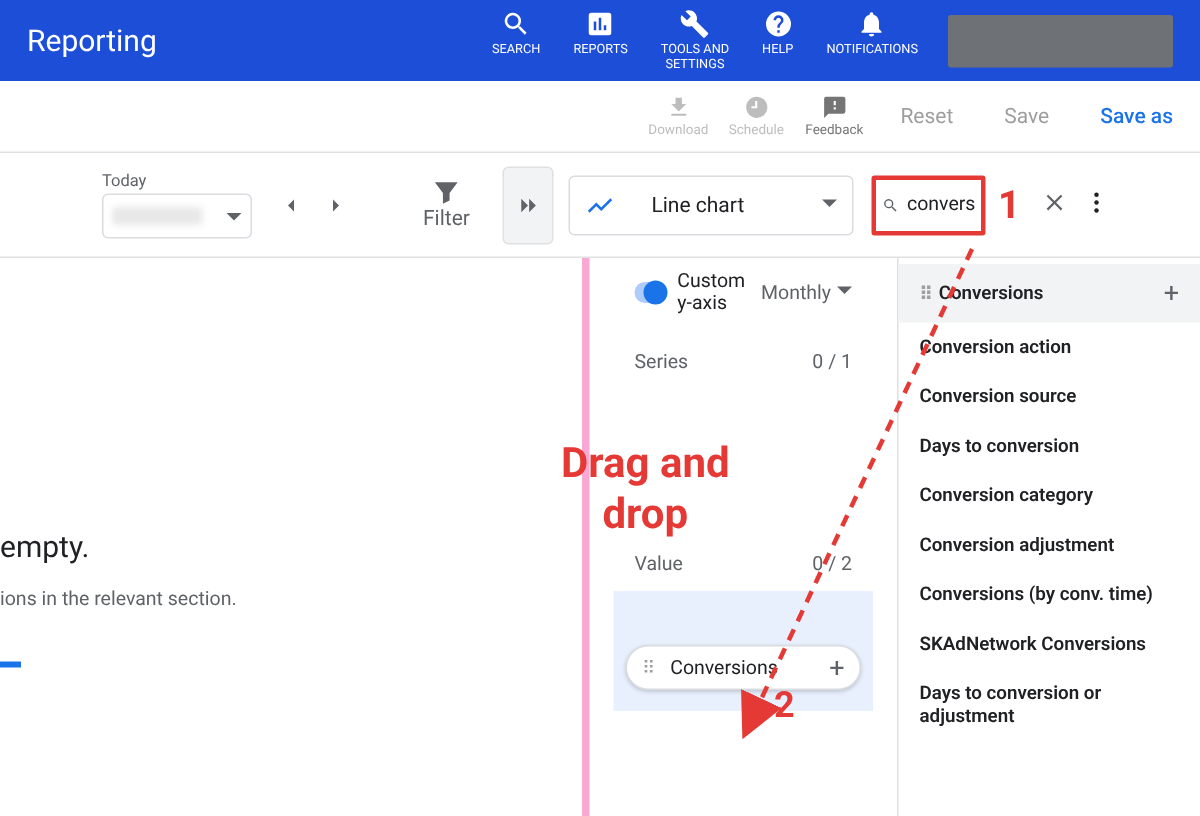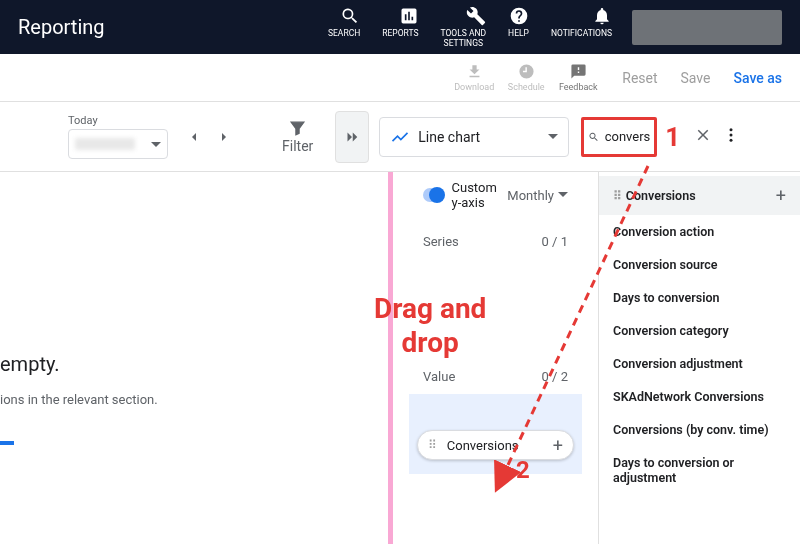--- a/index.html
+++ b/index.html
@@ -1,43 +1,43 @@
 <!DOCTYPE html>
 <html><head>
 <meta charset="utf-8">
 <style>
 *{margin:0;padding:0;box-sizing:border-box;font-family:Roboto,Arial,sans-serif}
 body{width:800px;height:544px;background:#fff;overflow:hidden;position:relative}
-.topbar{height:54px;background:#0f172a;display:flex;align-items:center;color:#fff;padding:0 18px}
+.topbar{height:54px;background:#1d4ed8;display:flex;align-items:center;color:#fff;padding:0 18px}
 .title{font-size:20px;font-weight:400;flex:0 0 auto}
 .top-icons{display:flex;margin-left:auto;gap:22px;align-items:flex-start}
-.ticon{display:flex;flex-direction:column;align-items:flex-end;font-size:8.5px;color:#fff;text-align:center;line-height:1.1;cursor:pointer}
+.ticon{display:flex;flex-direction:column;align-items:center;font-size:8.5px;color:#fff;text-align:center;line-height:1.1;cursor:pointer}
 .ticon svg{width:20px;height:20px;margin-bottom:3px;fill:#fff}
 .ticon .lbl{white-space:pre}
 .userbox{width:150px;height:35px;background:#6e7277;margin-left:20px;border-radius:2px}
 .actionbar{height:48px;display:flex;align-items:center;border-bottom:1px solid #e0e0e0}
 .actionbar .spacer{flex:1}
 .abi{display:flex;flex-direction:column;align-items:center;font-size:9px;color:#bdbdbd;width:52px;cursor:pointer}
 .abi svg{width:17px;height:17px;fill:#bdbdbd;margin-bottom:2px}
 .abi.dark{color:#757575}.abi.dark svg{fill:#757575}
-.savegrp{display:flex;gap:23px;padding:0 18px;font-size:14px}
+.savegrp{display:flex;gap:34px;padding:0 18px;font-size:14px}
 .reset,.save{color:#9e9e9e;cursor:pointer}
 .saveas{color:#1a73e8;font-weight:500;cursor:pointer}
 .row2{height:70px;display:flex;align-items:center;border-bottom:1px solid #e0e0e0}
 .dayblk{margin-left:68px}
 .daylbl{font-size:11px;color:#5f6368;margin-bottom:2px}
 .daysel{width:100px;height:30px;border:1px solid #dadce0;border-radius:4px;display:flex;align-items:center;padding:0 6px;justify-content:space-between;cursor:pointer}
 .blur{width:60px;height:12px;background:#e8e8e8;filter:blur(2px);border-radius:2px}
 .nav{display:flex;gap:14px;margin-left:18px}
 .nav svg{width:16px;height:16px;fill:#5f6368;cursor:pointer}
 .filt{margin-left:50px;display:flex;flex-direction:column;align-items:center;font-size:14px;color:#5f6368;cursor:pointer}
 .filt svg{width:19px;height:19px;fill:#5f6368;stroke:#5f6368}
 .expand{margin-left:22px;width:34px;height:52px;background:#f1f3f4;border:1px solid #e0e0e0;border-radius:4px;display:flex;align-items:center;justify-content:center;cursor:pointer}
 .expand svg{width:18px;height:18px;fill:#5f6368}
-.chartsel{margin-left:10px;width:190px;height:40px;border:1px solid #dadce0;border-radius:4px;display:flex;align-items:center;padding:0 10px;gap:8px;font-size:14px;color:#202124;cursor:pointer}
+.chartsel{margin-left:10px;width:190px;height:40px;border:1px solid #dadce0;border-radius:4px;display:flex;align-items:center;padding:0 10px;gap:24px;font-size:14px;color:#202124;cursor:pointer}
 .chartsel svg.line{width:20px;height:20px;stroke:#1a73e8;fill:none;stroke-width:2}
 .chartsel .arrow{margin-left:auto}
 .searchbox{margin-left:12px;width:76px;height:40px;border:3px solid #e53935;border-radius:2px;display:flex;align-items:center;padding:0 4px;gap:5px;cursor:text}
 .searchbox svg{width:16px;height:16px;fill:#5f6368}
 .searchbox span{font-size:13px;color:#202124}
 .one{color:#e53935;font-size:26px;font-weight:700;margin-left:8px}
 .close{margin-left:14px;cursor:pointer}
 .close svg{width:18px;height:18px;fill:#5f6368}
 .more{margin-left:10px;cursor:pointer;margin-right:10px}
 .more svg{width:18px;height:18px;fill:#202124}
@@ -237,24 +237,24 @@
     <div class="metric">
         <span>Days to conversion</span>
       </div>
     <div class="metric">
         <span>Conversion category</span>
       </div>
     <div class="metric">
         <span>Conversion adjustment</span>
       </div>
     <div class="metric">
+        <span>Conversions (by conv. time)</span>
+      </div>
+    <div class="metric">
         <span>SKAdNetwork Conversions</span>
-      </div>
-    <div class="metric">
-        <span>Conversions (by conv. time)</span>
       </div>
     <div class="metric">
         <span>Days to conversion or adjustment</span>
       </div>
   </div>
 </div>
 
 <div class="drag-annot" style="white-space:pre">Drag and
 drop</div>
 <div class="num2">2</div>

